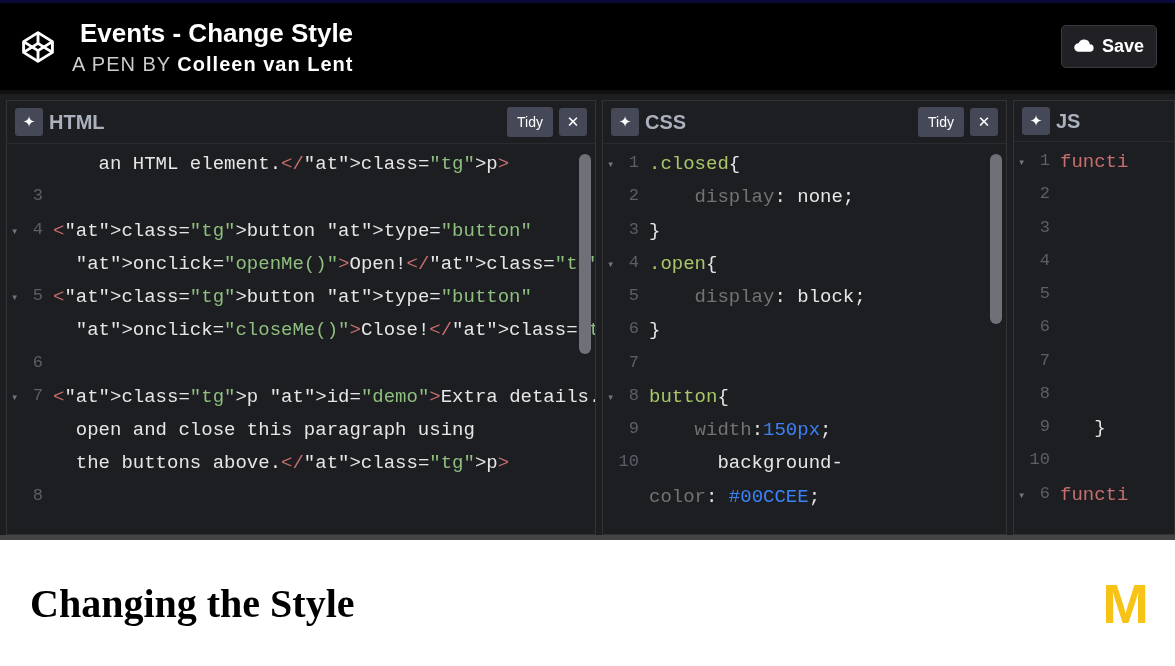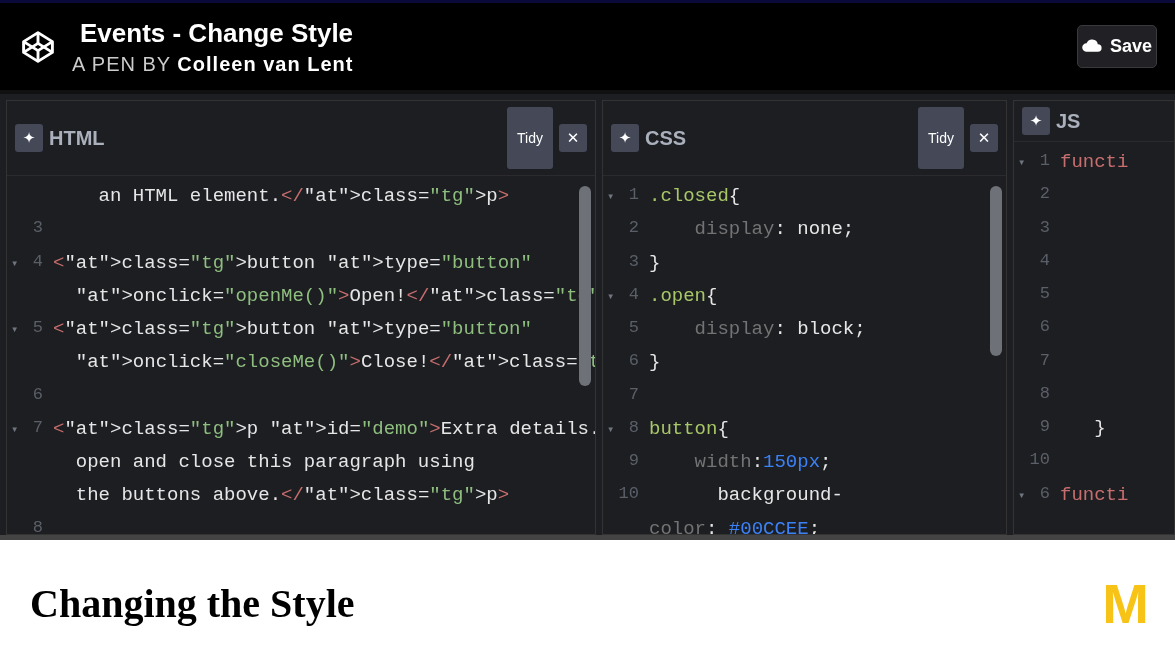--- a/index.html
+++ b/index.html
@@ -27,21 +27,21 @@
 }
 .title-block { display:flex; flex-direction:column; gap:4px; }
 .pen-title { font-size: 26px; font-weight: 600; color:#fff;margin-left:8px; }
 .pen-by { font-size: 20px; letter-spacing: 1px; color:#ccc; }
 .pen-by strong { color:#fff; font-weight:700; }
 .save-btn {
   margin-left:auto;
   background:#212125;
   border:1px solid #3a3a3e;
   color:#fff;
-  padding:10px 4px;
+  padding:10px 12px;
   font-size:18px;
   font-weight:600;
   border-radius:5px;
   display:flex; align-items:flex-end; gap:8px;
 }
 .editors {
   background:#1d1e22;
   height:450px;
   display:flex;
   padding:6px 0 0 6px;
@@ -66,21 +66,21 @@
   display:flex;
   align-items:center;
   padding:6px 8px;
   gap:6px;
 }
 .hdr-btn {
   background:#444857;
   color:#fff;
   border:none;
   font-size:14px;
-  padding:23px 10px;
+  padding:7px 10px;
   border-radius:3px;
 }
 .hdr-btn.icon {
   width:28px; padding:5px 0; font-size:15px; text-align:center;
 }
 .hdr-label {
   color:#aab1bd;
   font-size:20px;
   font-weight:700;
   margin-left:0;

